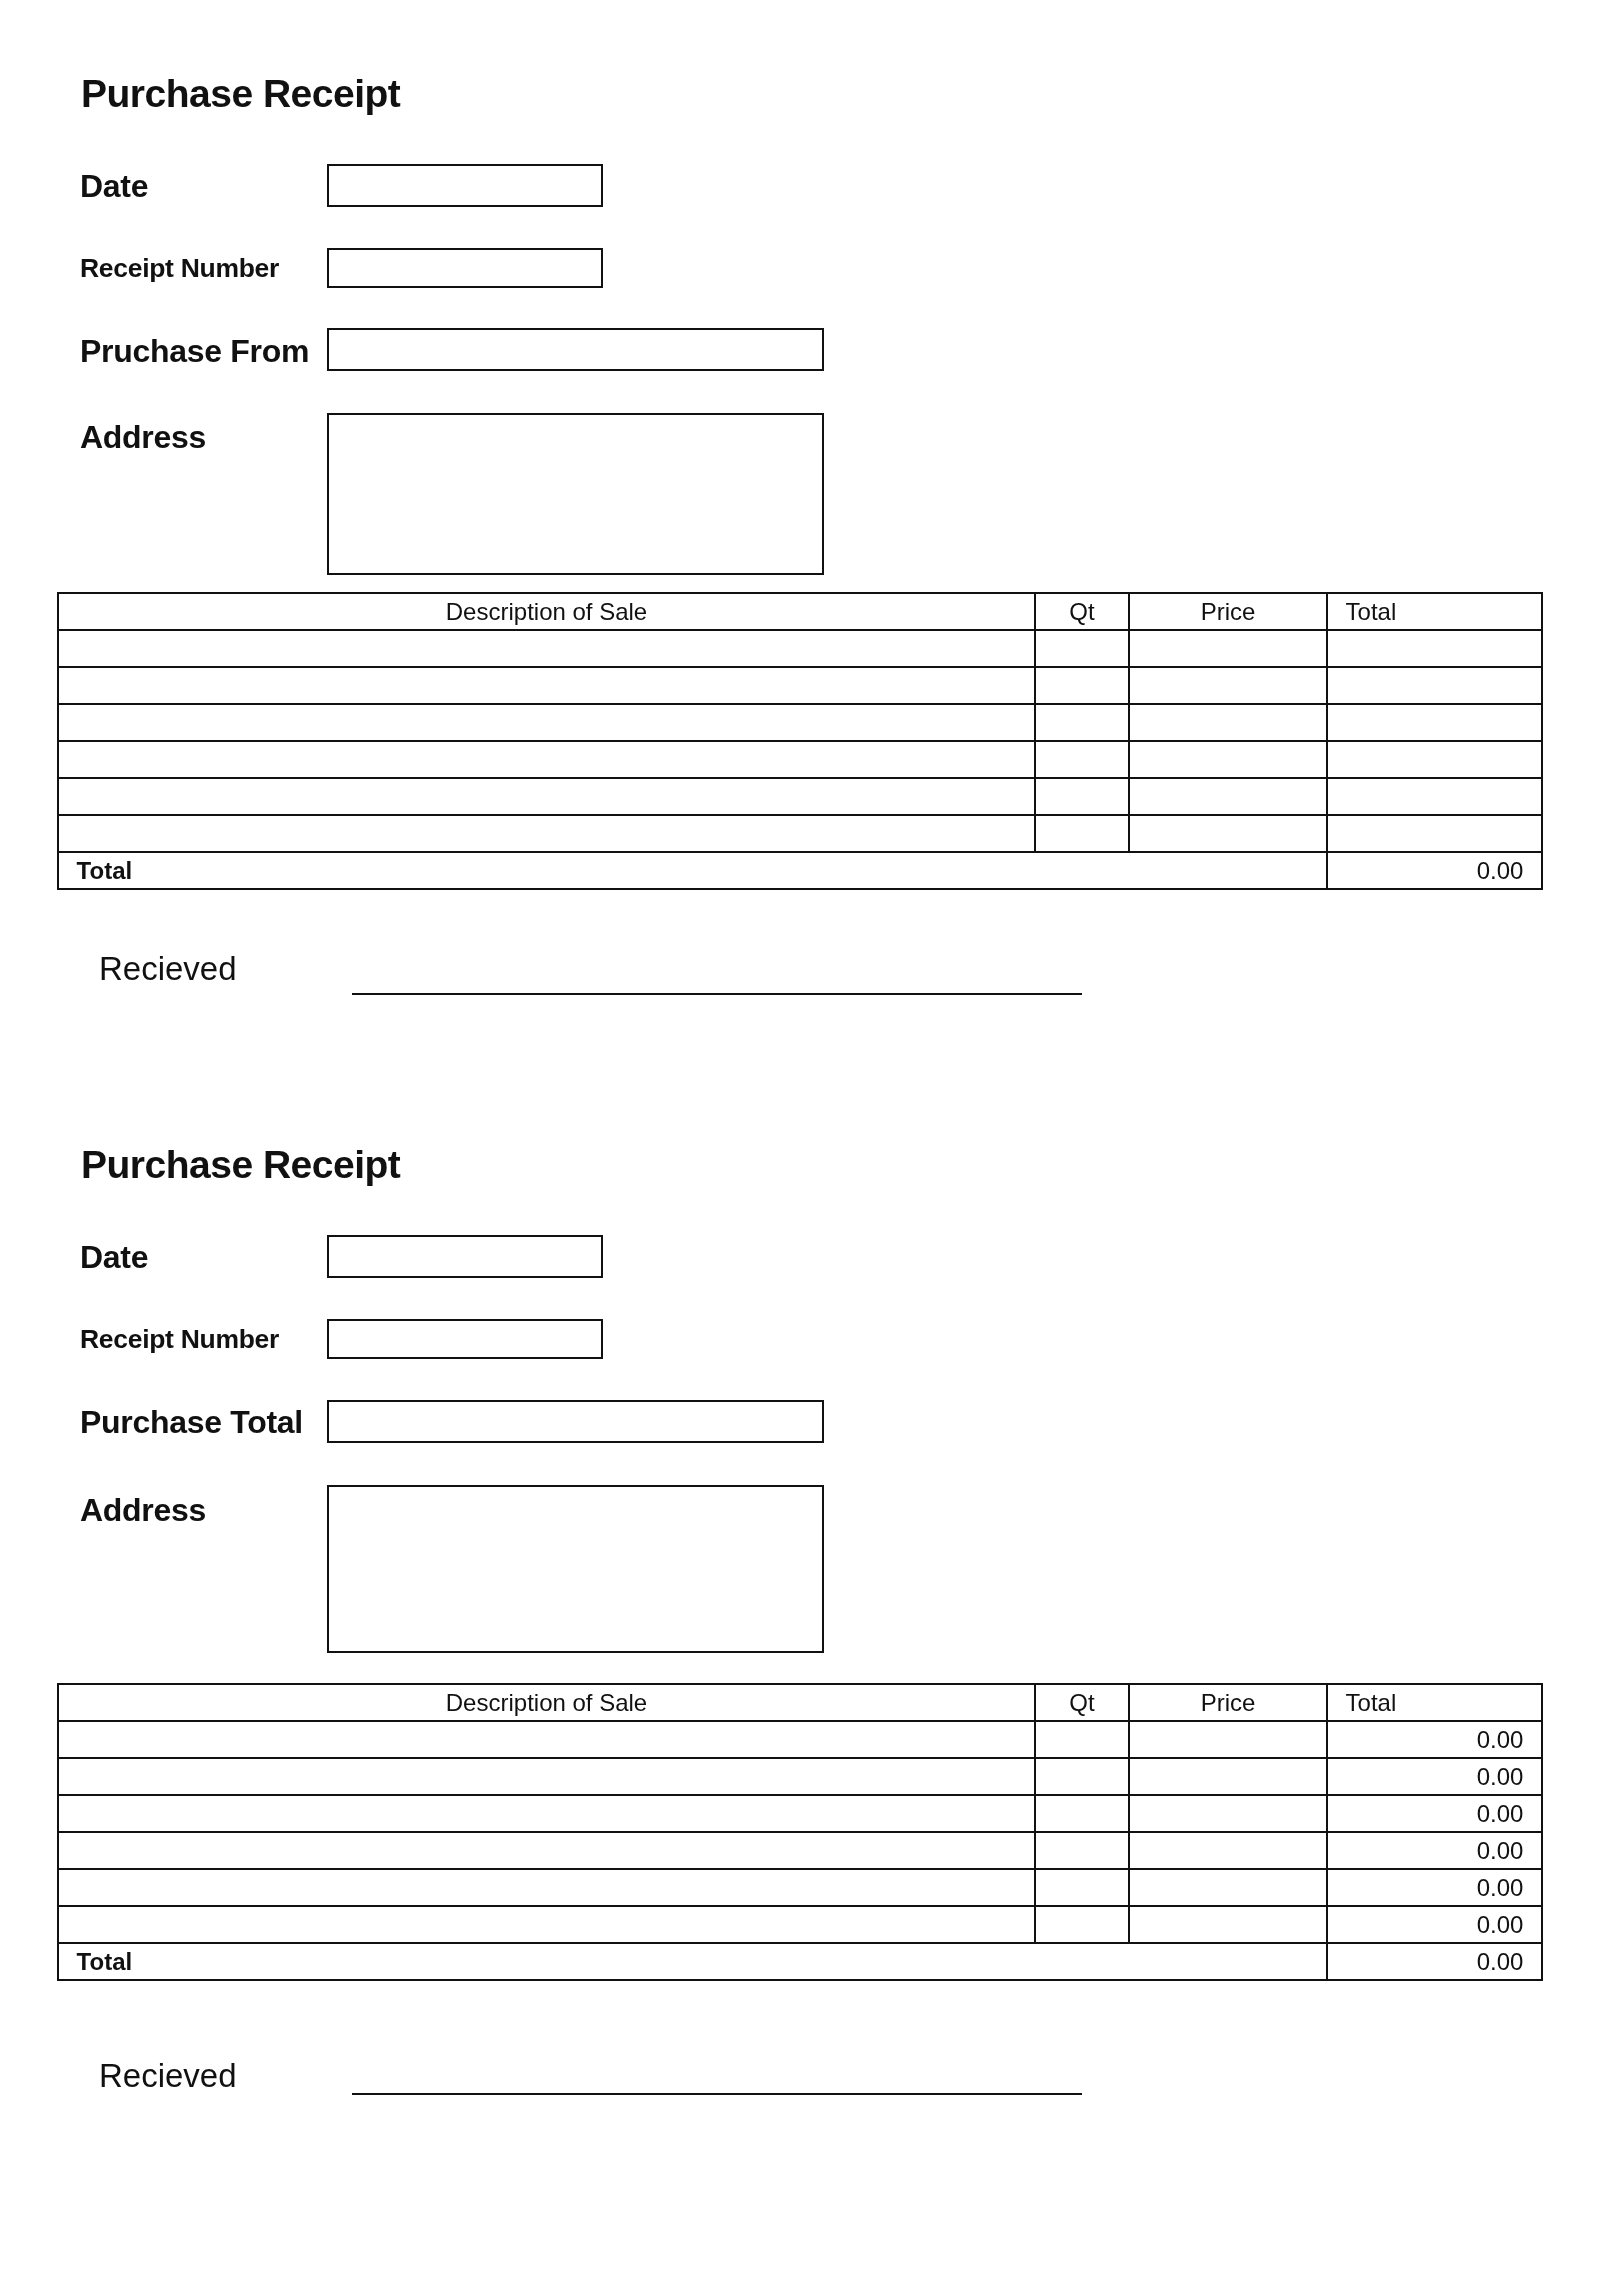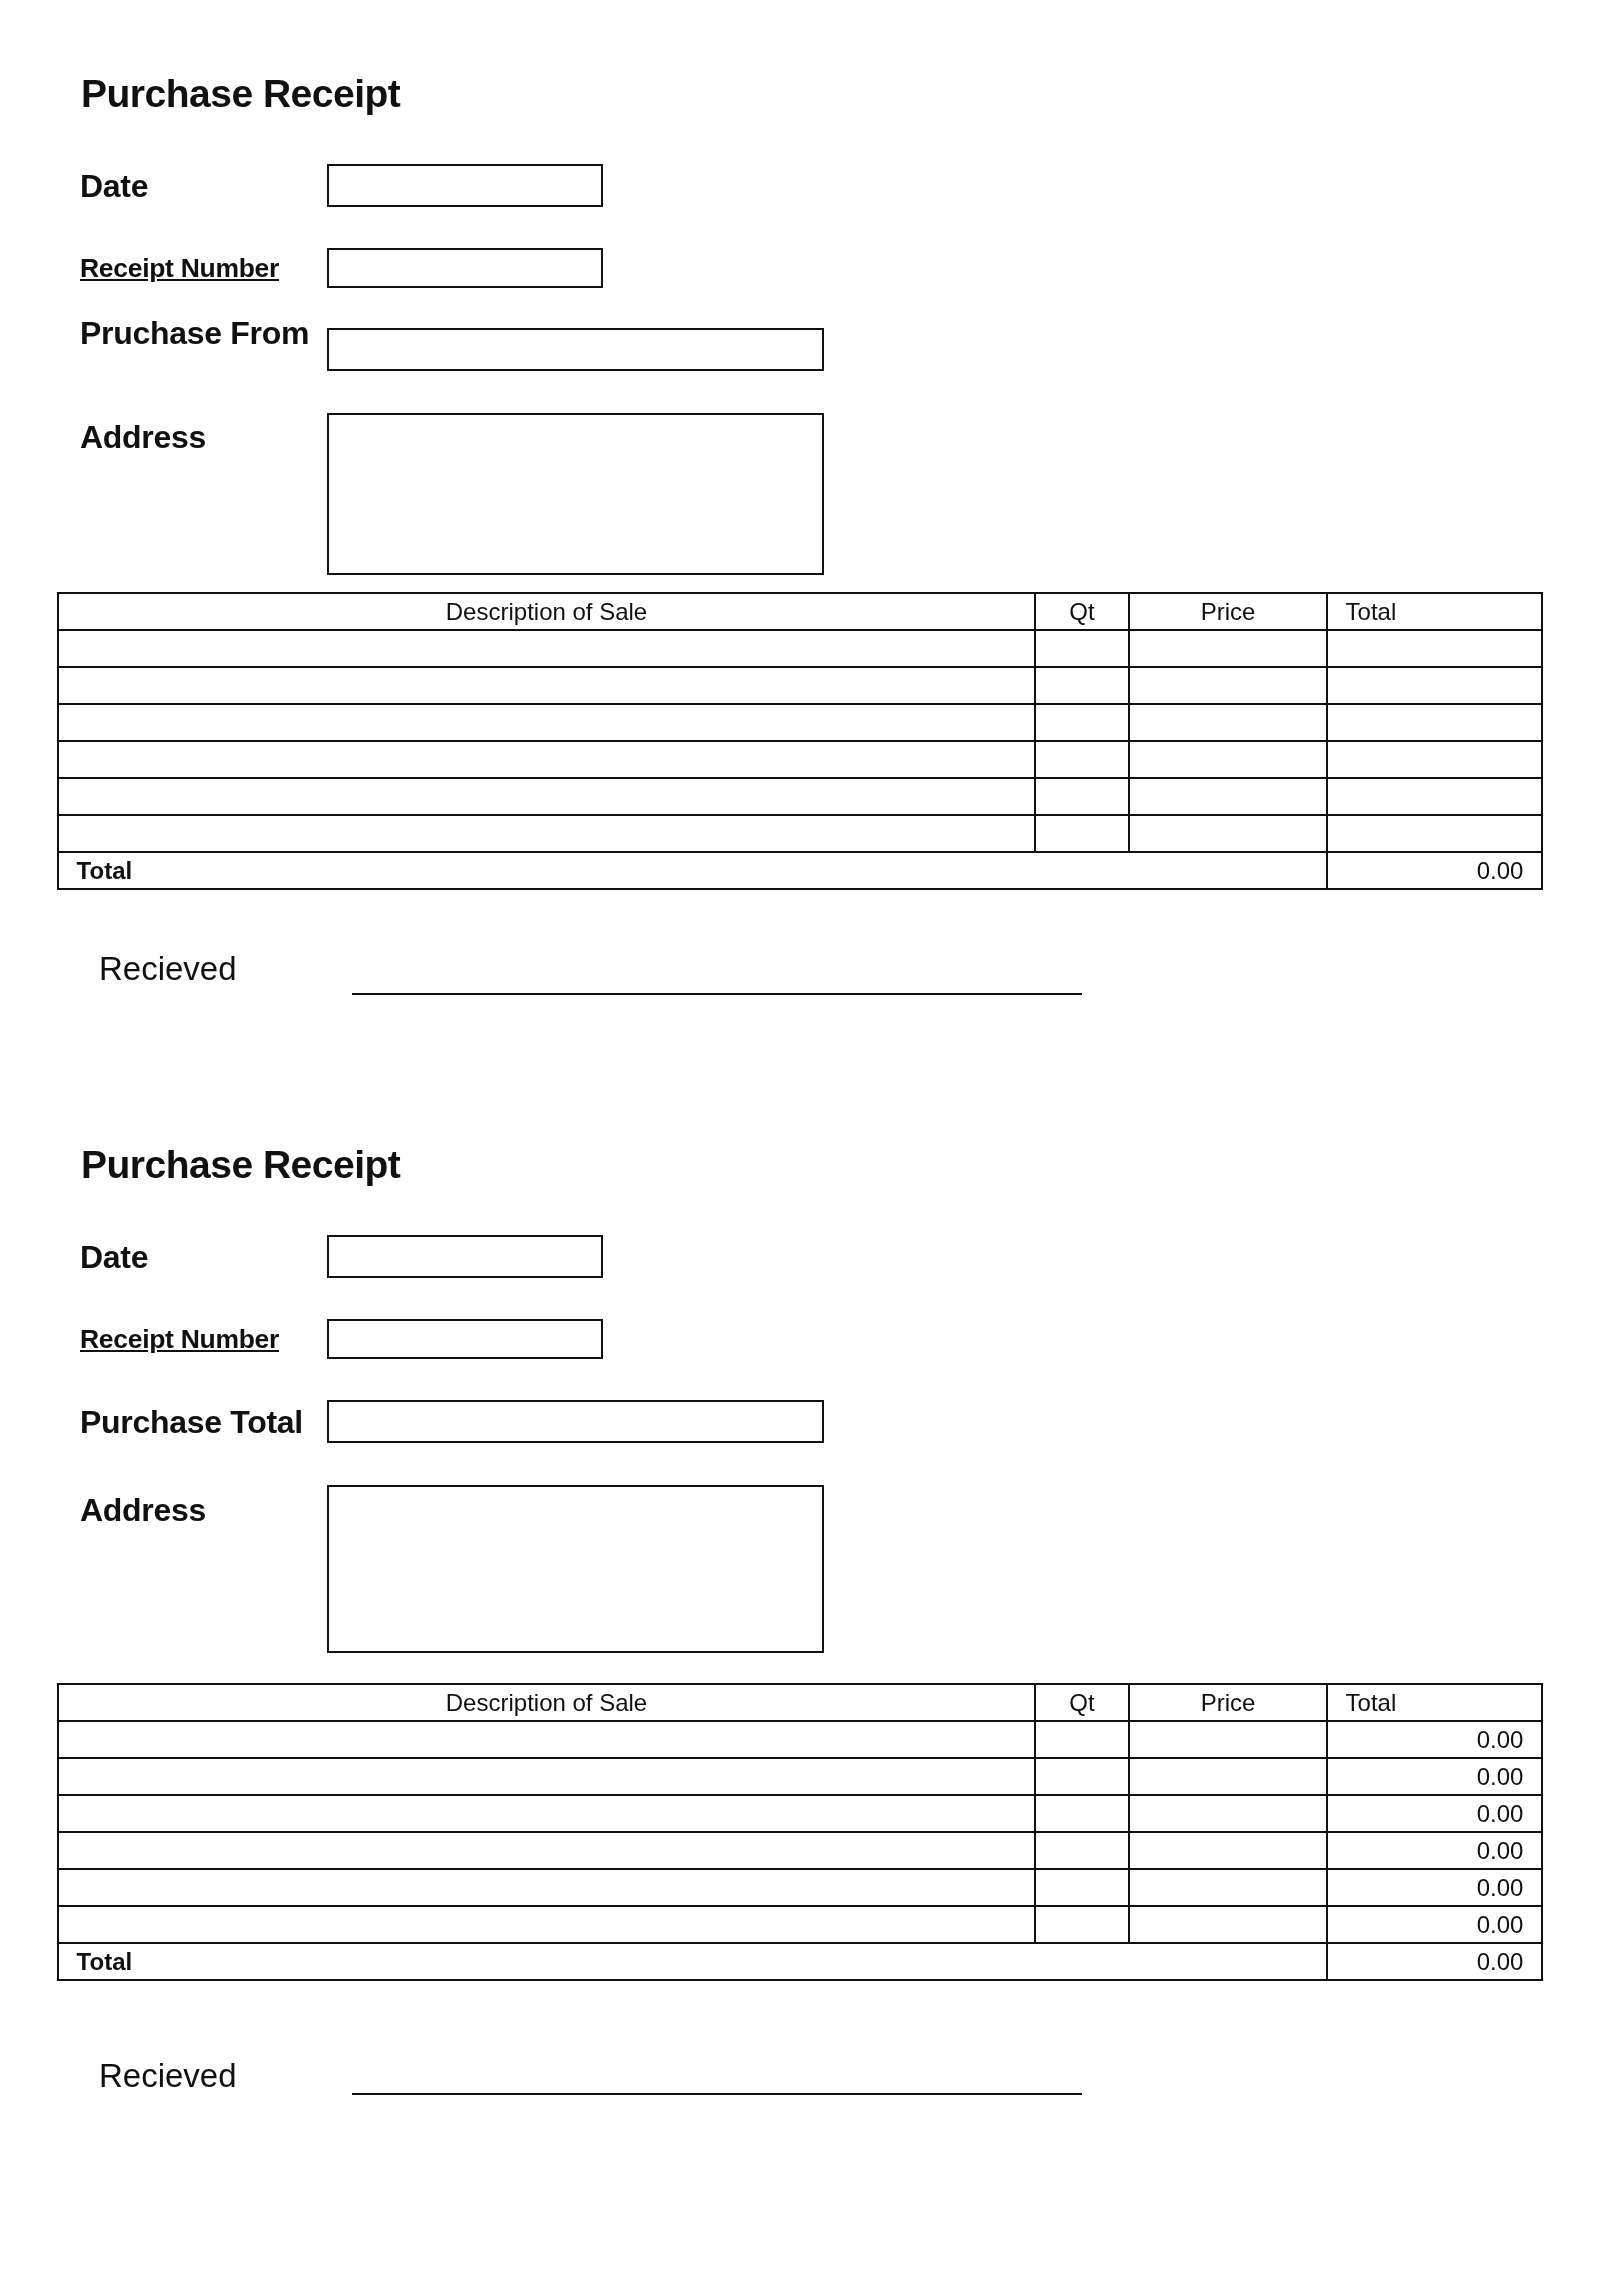--- a/index.html
+++ b/index.html
@@ -10,21 +10,21 @@
     .receipt { position: absolute; left: 0; width: 1411px; height: 1078px; }
     .title {
       position: absolute; left: 81px; top: 71px;
       font-size: 39px; font-weight: bold; letter-spacing: -0.5px; line-height: 45px;
       white-space: nowrap;
     }
     .label {
       position: absolute; left: 80px; font-size: 32px; font-weight: bold;
       line-height: 33px; white-space: nowrap; letter-spacing: -0.3px;
     }
-    .label.small { font-size: 26.5px; text-decoration: underline; }
+    .label.small { font-size: 26.5px; }
     .box {
       position: absolute; left: 327px; box-sizing: border-box;
       border: 2.9px solid #111111; background: #ffffff;
     }
     table.items {
       position: absolute; left: 57px; width: 1484px;
       border-collapse: collapse; table-layout: fixed;
     }
     table.items td, table.items th {
       border: 2.5px solid #111111; height: 35px; padding: 0 9.8px;
@@ -47,21 +47,21 @@
 
 <section class="receipt" style="top:0px;">
   <div class="title">Purchase Receipt</div>
 
   <div class="label" style="top:170px;">Date</div>
   <div class="box" style="top:164px;width:276px;height:43px;"></div>
 
   <div class="label small" style="top:252px;">Receipt Number</div>
   <div class="box" style="top:248px;width:276px;height:40px;"></div>
 
-  <div class="label" style="top:317px;">Pruchase From</div>
+  <div class="label" style="top:335px;">Pruchase From</div>
   <div class="box" style="top:328px;width:497px;height:43px;"></div>
 
   <div class="label" style="top:421px;">Address</div>
   <div class="box" style="top:413px;width:497px;height:162px;"></div>
 
   <table class="items" style="top:592px;">
     <colgroup>
       <col style="width:977px">
         <col style="width:94px">
         <col style="width:198px">

